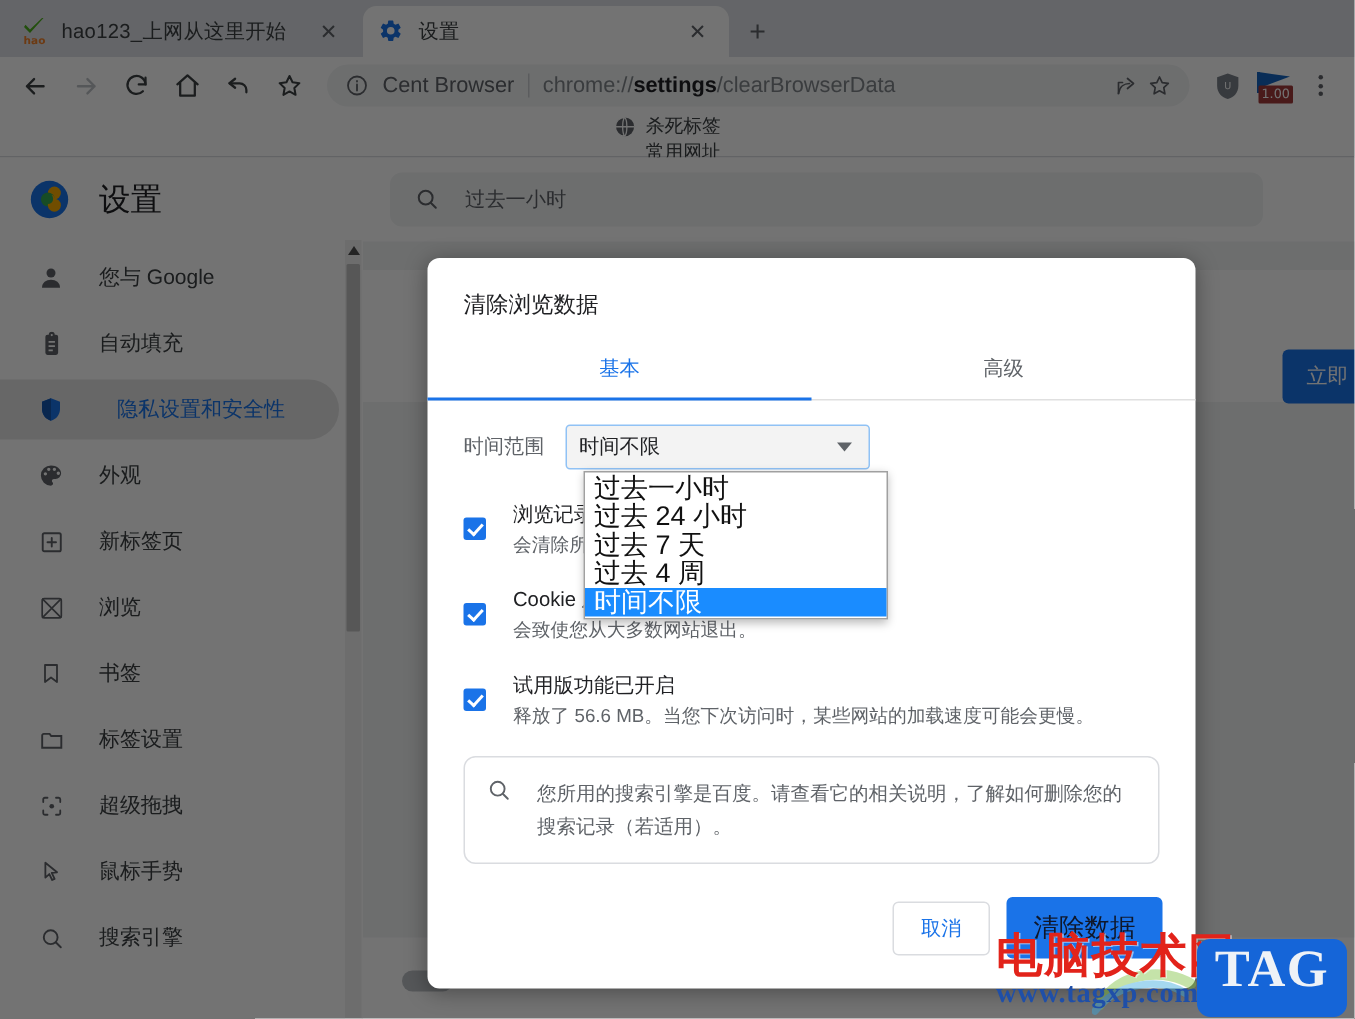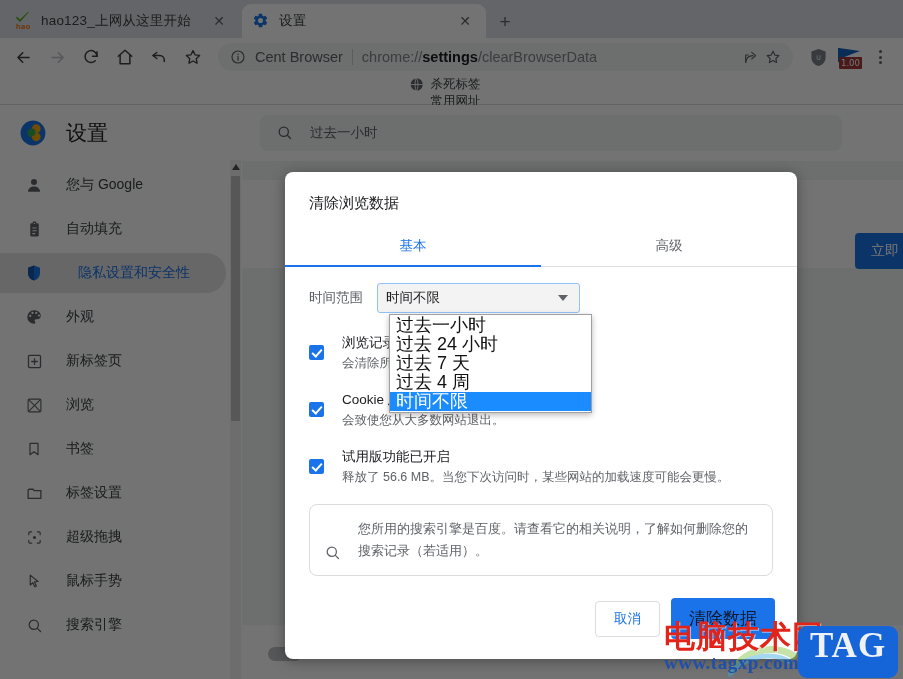--- a/index.html
+++ b/index.html
@@ -155,21 +155,21 @@
     margin-right:18px;position:relative;
   }
   .cbox:after{
     content:"";position:absolute;left:4.5px;top:2px;width:4px;height:8px;
     border:solid #fff;border-width:0 2px 2px 0;transform:rotate(42deg);
   }
   .chk-main{font-size:13.5px;color:#202124;line-height:20px;}
   .chk-sub{font-size:12.5px;color:#5f6368;line-height:19px;margin-top:1px;}
 
   .note{
-    margin:6px 0 0 0;border:1px solid #dadce0;border-radius:8px;display:flex;align-items:flex-end;
+    margin:6px 0 0 0;border:1px solid #dadce0;border-radius:8px;display:flex;align-items:flex-start;
     padding:13px 16px 13px 14px;
   }
   .note .n-ico{width:18px;height:18px;flex:0 0 18px;margin-right:16px;color:#5f6368;}
   .note .n-txt{font-size:13px;color:#5f6368;line-height:22px;}
 
   .dlg-foot{display:flex;justify-content:flex-end;align-items:center;padding:22px 22px 20px 22px;}
   .btn-ghost{
     font-size:13.5px;color:#1a73e8;border:1px solid #dadce0;border-radius:4px;padding:8px 18px;background:#fff;
   }
   .btn-primary{

